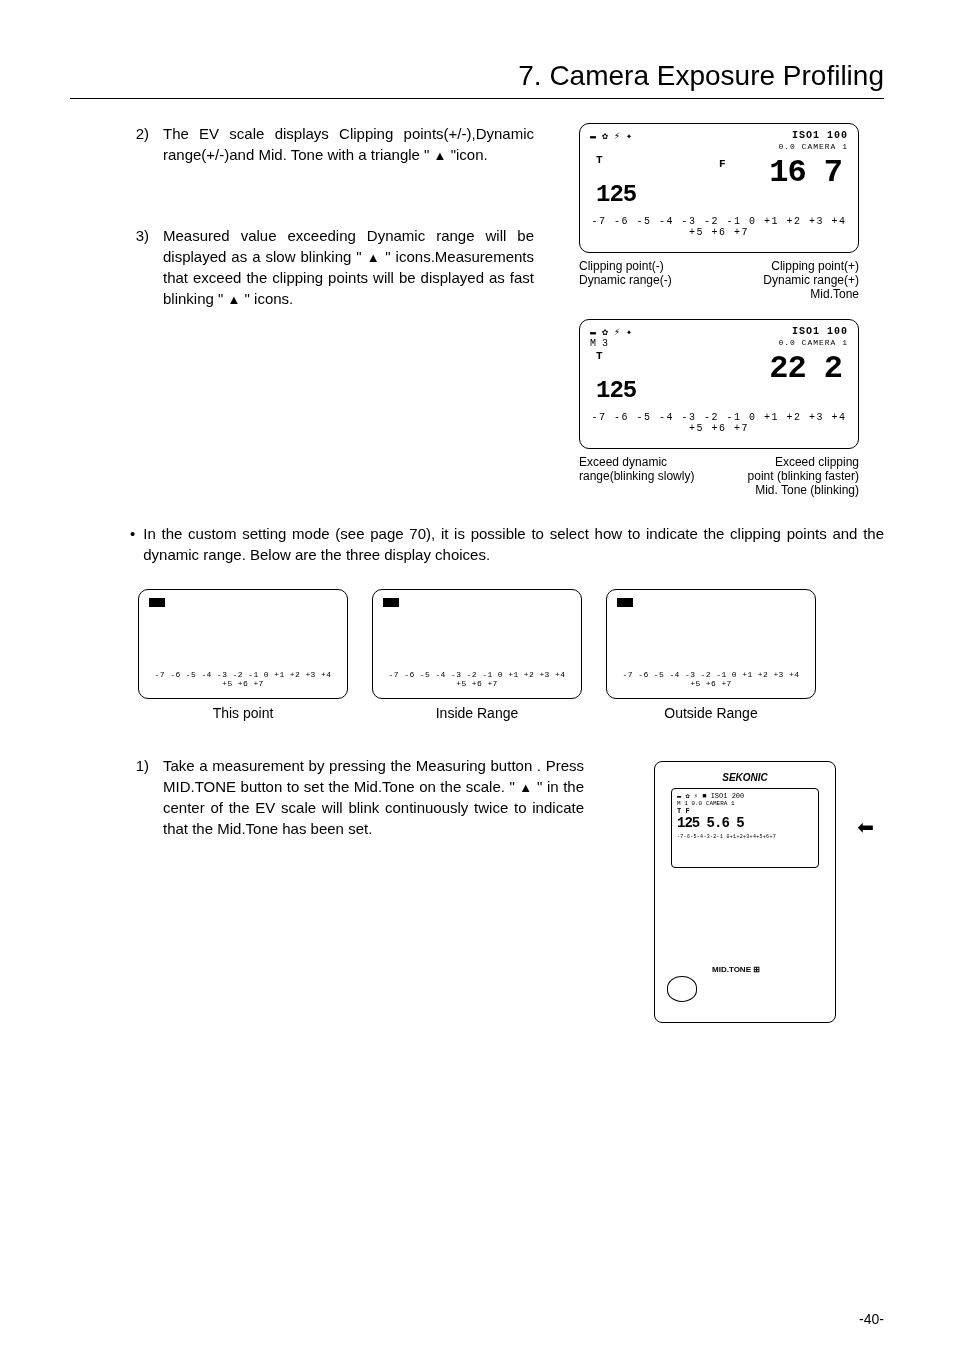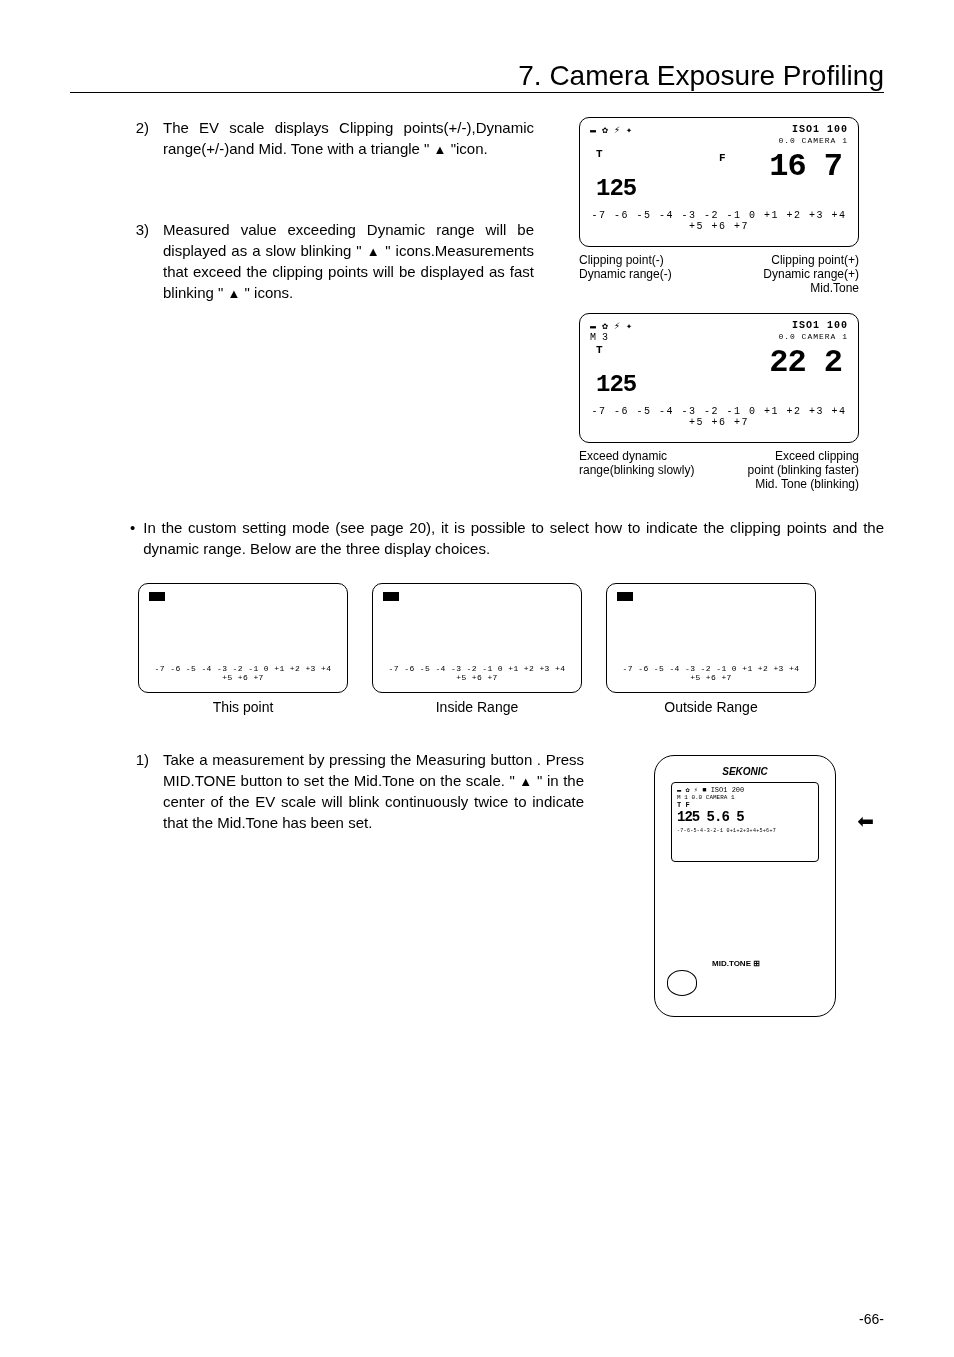--- a/index.html
+++ b/index.html
@@ -13,20 +13,21 @@
     width: 954px;
     min-height: 1357px;
     position: relative;
     box-sizing: border-box;
     padding: 60px 70px 40px 70px;
   }
   .title {
     font-size: 28px;
     text-align: right;
     border-bottom: 1.5px solid #000;
+    padding-bottom: 6px;
     margin-bottom: 24px;
   }
   .row {
     display: flex;
     gap: 20px;
   }
   .col-left {
     flex: 1 1 55%;
   }
   .col-right {
@@ -181,21 +182,21 @@
     height: 280px;
     position: relative;
   }
   .device .outer {
     position: absolute;
     top: 6px;
     left: 20px;
     width: 180px;
     height: 260px;
     border: 1.5px solid #000;
-    border-radius: 20px;
+    border-radius: 8px;
   }
   .device .screen {
     position: absolute;
     top: 26px;
     left: 16px;
     right: 16px;
     height: 80px;
     border: 1px solid #000;
     border-radius: 4px;
     font-family: 'Courier New', monospace;
@@ -324,21 +325,21 @@
         <div class="l">range(blinking slowly)</div>
         <div class="r">point (blinking faster)</div>
       </div>
       <div class="mid-tone-label">Mid. Tone (blinking)</div>
     </div>
   </div>
 
   <div class="reference">
     <div class="ref-body">
       <div>•</div>
-      <div>In the custom setting mode (see page 20), it is possible to select how to indicate the clipping points and the dynamic range. Below are the three display choices.</div>
+      <div>In the custom setting mode (see page 70), it is possible to select how to indicate the clipping points and the dynamic range. Below are the three display choices.</div>
     </div>
   </div>
 
   <div class="mini-wrap">
     <div class="mini">
       <div class="box">
         <div class="batt"></div>
         <div class="scale">-7 -6 -5 -4 -3 -2 -1 0 +1 +2 +3 +4 +5 +6 +7</div>
       </div>
       <div class="cap">This point</div>
@@ -383,14 +384,14 @@
           <div class="mt-btn-wrap">
             <div class="mt-label">MID.TONE ⊞</div>
             <div class="mt-circle"></div>
           </div>
         </div>
         <div class="arrow">⬅</div>
       </div>
     </div>
   </div>
 
-  <div class="page-num">-66-</div>
+  <div class="page-num">-40-</div>
 </div>
 
 </body></html>

